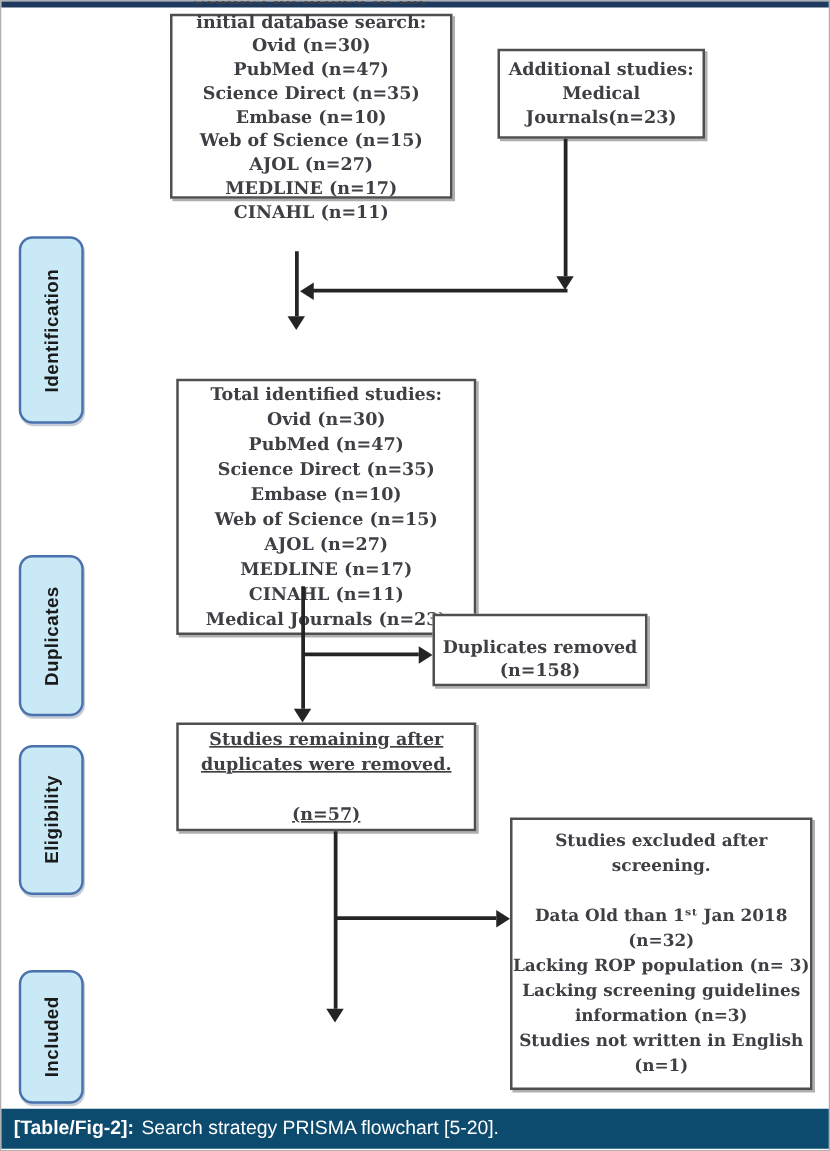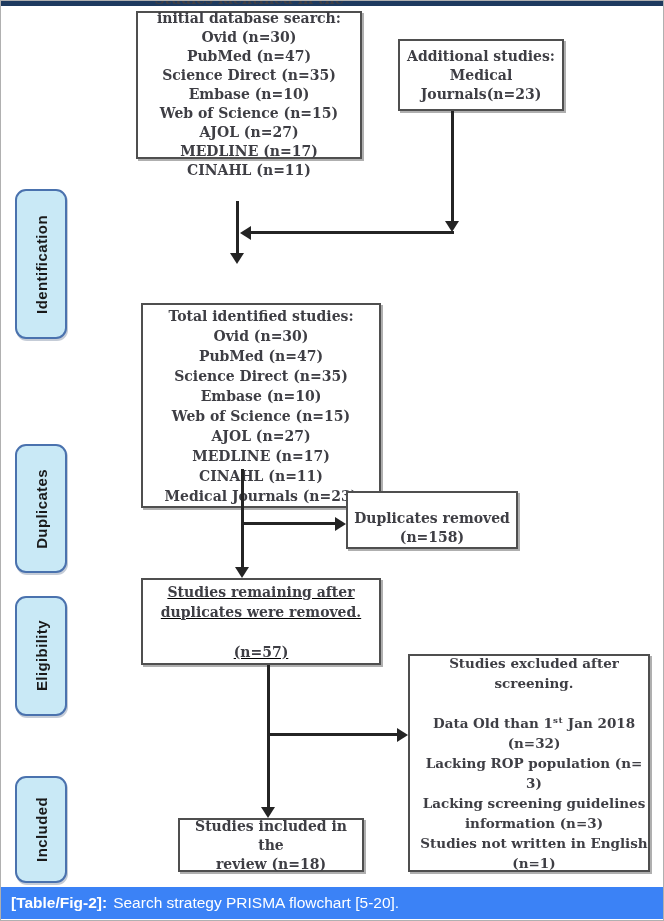--- a/index.html
+++ b/index.html
@@ -20,21 +20,21 @@
     font-family:"DejaVu Serif","Liberation Serif",serif;font-weight:700;color:#3e3e44;
     font-size:14px;line-height:19px;white-space:pre-line;width:100%;
   }
   .b-identified{left:135px;top:10px;width:226px;height:148px;}
   .b-additional{left:397px;top:38px;width:166px;height:72px;}
   .b-total{left:140px;top:263px;width:240px;height:205px;margin-top:39px;}
   .b-total .txt{line-height:20px;}
   .b-dup{left:345px;top:490px;width:172px;height:58px;align-items:flex-end;}
   .b-remaining{left:140px;top:577px;width:240px;height:87px;text-decoration:underline;}
   .b-remaining .txt{line-height:20px;}
-  .b-excluded{left:407px;top:653px;width:242px;height:218px;padding-left:10px;}
+  .b-excluded{left:407px;top:653px;width:242px;height:218px;}
   .b-excluded .txt{font-size:13.5px;line-height:20px;}
   .b-included{left:177px;top:817px;width:186px;height:54px;}
 
   
   .stage{
     position:absolute;left:14px;width:52px;background:#c9e9f6;border:2px solid #4a72ae;
     border-radius:11px;box-sizing:border-box;display:flex;align-items:center;justify-content:center;
     box-shadow:1px 2px 0 rgba(90,110,140,.35);
   }
   .stage .slabel{
@@ -50,21 +50,21 @@
   .vline,.hline{position:absolute;background:#242424;}
   .vline{width:3px;}
   .hline{height:3px;}
   .arr{position:absolute;width:0;height:0;}
   .arr-down{border-left:7px solid transparent;border-right:7px solid transparent;border-top:11px solid #242424;}
   .arr-left{border-top:7px solid transparent;border-bottom:7px solid transparent;border-right:11px solid #242424;}
   .arr-right{border-top:7px solid transparent;border-bottom:7px solid transparent;border-left:11px solid #242424;}
 
   
   .caption{
-    position:absolute;left:0;top:886px;width:664px;height:32px;background:#3b82f6;
+    position:absolute;left:0;top:886px;width:664px;height:32px;background:#0c4a6e;
     color:#ffffff;display:flex;align-items:center;padding-left:10px;box-sizing:border-box;
     font-size:15.5px;
   }
   .caption .cap-label{font-weight:700;margin-right:6px;}
 </style>
 </head>
 <body>
 
 <div class="page">
   <div class="top-rule"></div>
@@ -126,24 +126,20 @@
 screening.
 
 Data Old than 1ˢᵗ Jan 2018
 (n=32)
 Lacking ROP population (n= 3)
 Lacking screening guidelines
 information (n=3)
 Studies not written in English
 (n=1)</div>
   </div>
-  <div class="fbox b-included">
-    <div class="txt">Studies included in the
-review (n=18)</div>
-  </div>
 
   <div class="vline" style="left:235px;top:200px;height:52px;"></div>
   <div class="arr arr-down" style="left:229px;top:252px;"></div>
   <div class="hline" style="left:249px;top:230px;width:204px;"></div>
   <div class="arr arr-left" style="left:239px;top:225px;"></div>
   <div class="vline" style="left:450px;top:110px;height:110px;"></div>
   <div class="arr arr-down" style="left:444px;top:220px;"></div>
 
   <div class="vline" style="left:240px;top:468px;height:98px;"></div>
   <div class="arr arr-down" style="left:234px;top:566px;"></div>

